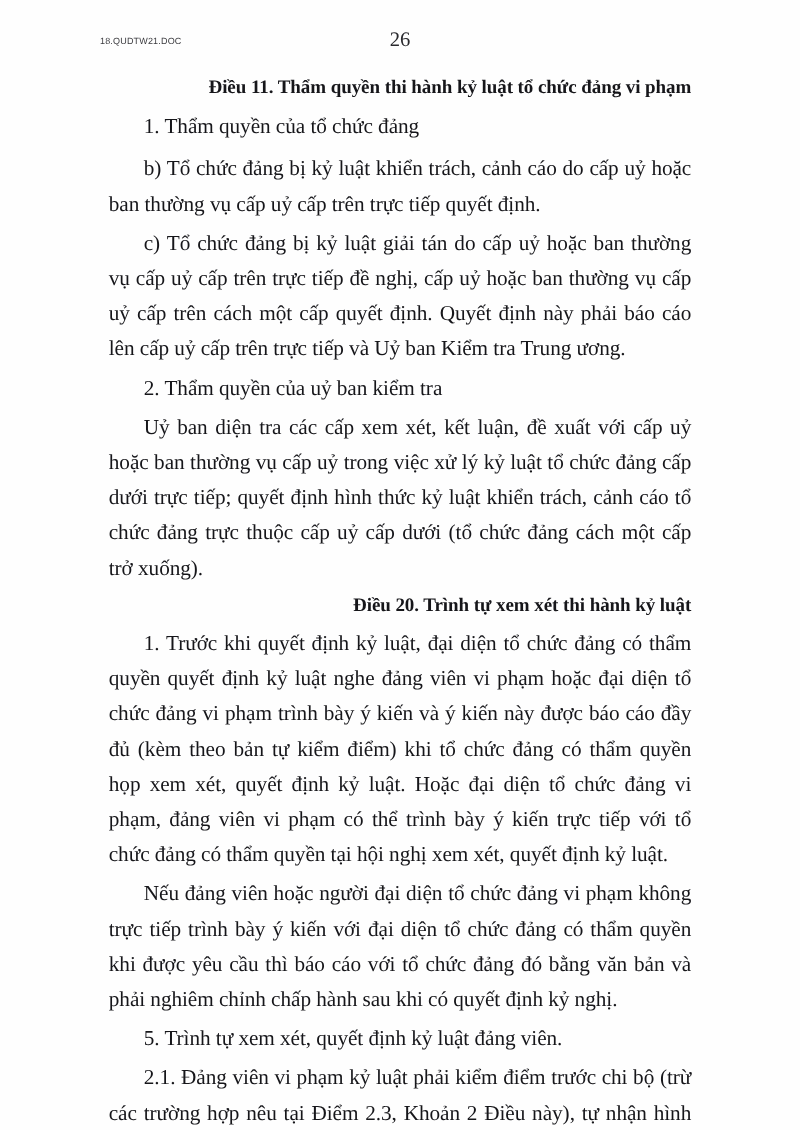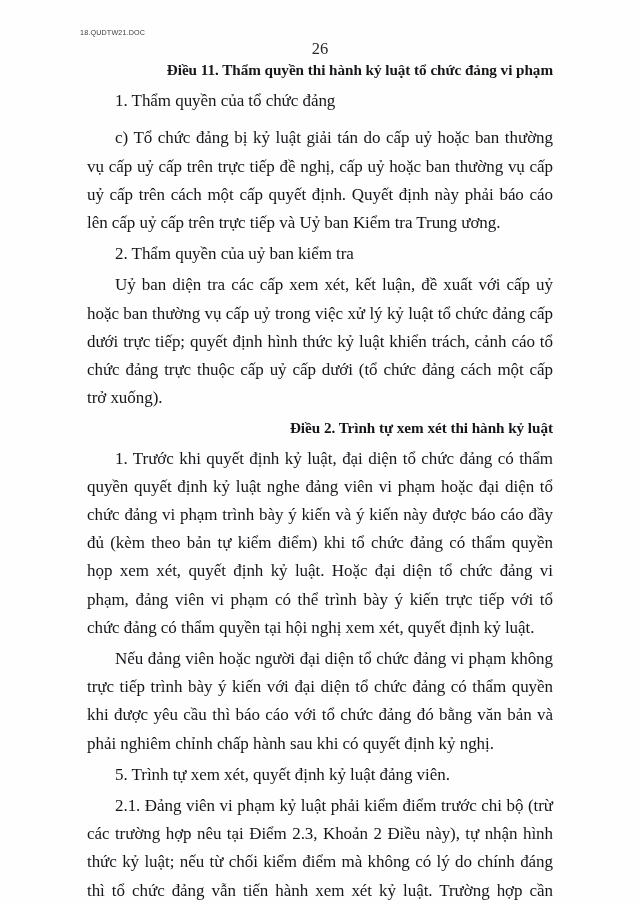--- a/index.html
+++ b/index.html
@@ -40,21 +40,20 @@
     white-space: nowrap;
   }
   .page-number {
     position: absolute;
     left: 0;
     top: 0;
     width: 640px;
     text-align: center;
     font-size: 16.5px;
     color: #2a2a2e;
-    margin-top: 17px;
   }
   .content {
     position: absolute;
     left: 87px;
     top: 56px;
     width: 466px;
   }
   .heading {
     font-weight: bold;
     font-size: 15.2px;
@@ -92,32 +91,33 @@
   <div class="content">
 
     <div class="heading">Điều 11. Thẩm quyền thi hành kỷ luật tổ chức đảng vi phạm</div>
     <div class="sp-3"></div>
 
     <div class="para lastline-left">1. Thẩm quyền của tổ chức đảng</div>
     <div class="sp-3"></div>
 
     <div class="sp-3"></div>
 
+    <div class="para">b) Tổ chức đảng bị kỷ luật khiển trách, cảnh cáo do cấp uỷ hoặc ban thường vụ cấp uỷ cấp trên trực tiếp quyết định.</div>
     <div class="sp-3"></div>
 
     <div class="para">c) Tổ chức đảng bị kỷ luật giải tán do cấp uỷ hoặc ban thường vụ cấp uỷ cấp trên trực tiếp đề nghị, cấp uỷ hoặc ban thường vụ cấp uỷ cấp trên cách một cấp quyết định. Quyết định này phải báo cáo lên cấp uỷ cấp trên trực tiếp và Uỷ ban Kiểm tra Trung ương.</div>
     <div class="sp-3"></div>
 
     <div class="para lastline-left">2. Thẩm quyền của uỷ ban kiểm tra</div>
     <div class="sp-3"></div>
 
     <div class="para">Uỷ ban diện tra các cấp xem xét, kết luận, đề xuất với cấp uỷ hoặc ban thường vụ cấp uỷ trong việc xử lý kỷ luật tổ chức đảng cấp dưới trực tiếp; quyết định hình thức kỷ luật khiển trách, cảnh cáo tổ chức đảng trực thuộc cấp uỷ cấp dưới (tổ chức đảng cách một cấp trở xuống).</div>
     <div class="sp-2"></div>
 
-    <div class="heading">Điều 2. Trình tự xem xét thi hành kỷ luật</div>
+    <div class="heading">Điều 20. Trình tự xem xét thi hành kỷ luật</div>
     <div class="sp-2"></div>
 
     <div class="para">1. Trước khi quyết định kỷ luật, đại diện tổ chức đảng có thẩm quyền quyết định kỷ luật nghe đảng viên vi phạm hoặc đại diện tổ chức đảng vi phạm trình bày ý kiến và ý kiến này được báo cáo đầy đủ (kèm theo bản tự kiểm điểm) khi tổ chức đảng có thẩm quyền họp xem xét, quyết định kỷ luật. Hoặc đại diện tổ chức đảng vi phạm, đảng viên vi phạm có thể trình bày ý kiến trực tiếp với tổ chức đảng có thẩm quyền tại hội nghị xem xét, quyết định kỷ luật.</div>
     <div class="sp-3"></div>
 
     <div class="para">Nếu đảng viên hoặc người đại diện tổ chức đảng vi phạm không trực tiếp trình bày ý kiến với đại diện tổ chức đảng có thẩm quyền khi được yêu cầu thì báo cáo với tổ chức đảng đó bằng văn bản và phải nghiêm chỉnh chấp hành sau khi có quyết định kỷ nghị.</div>
     <div class="sp-3"></div>
 
     <div class="para lastline-left">5. Trình tự xem xét, quyết định kỷ luật đảng viên.</div>
     <div class="sp-3"></div>

